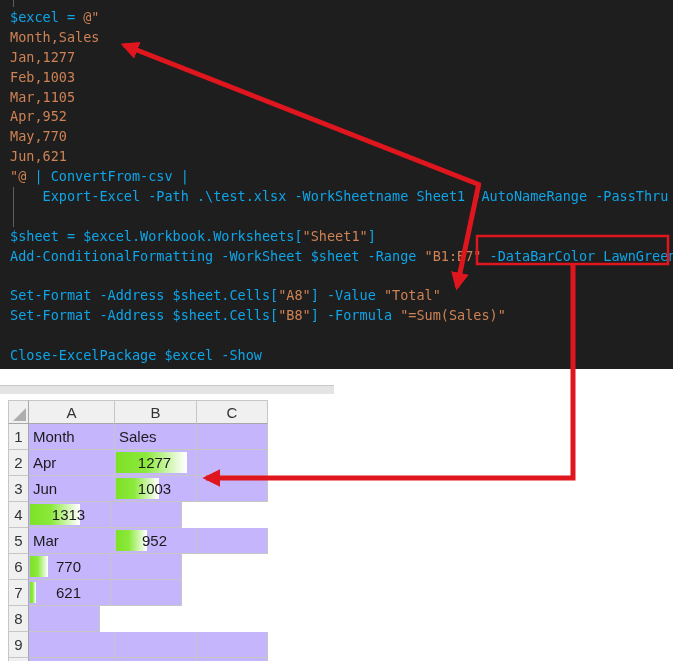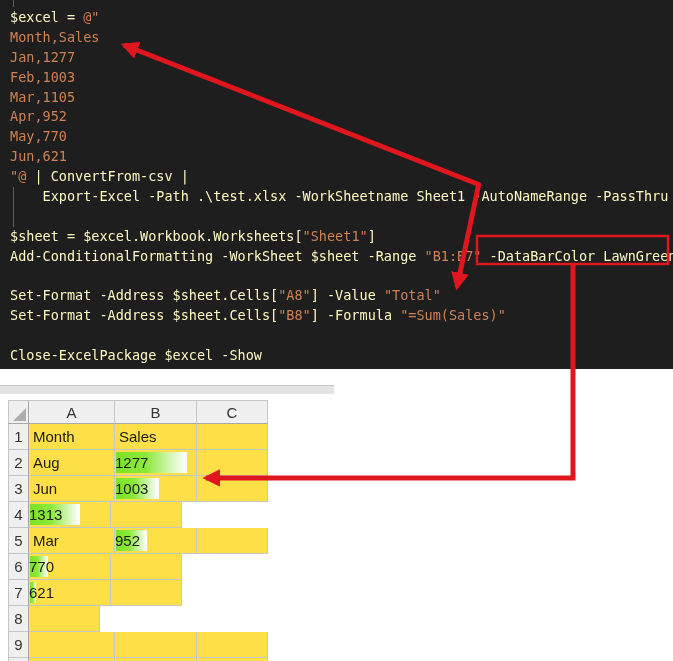--- a/index.html
+++ b/index.html
@@ -12,57 +12,57 @@
   .code-panel{
     position:absolute;left:0;top:0;width:673px;height:369px;
     background:#1e1e1e;overflow:hidden;
   }
   .code-lines{
     position:absolute;left:10px;top:8px;right:0;
     font-family:"DejaVu Sans Mono","Liberation Mono",monospace;
     font-size:13.5px;line-height:19.9px;white-space:pre;
   }
   .code-line{height:19.9px;}
-  .seg-plain{color:#fef9c3;}
+  .seg-plain{color:#0ea5e9;}
   .seg-string{color:#cf8254;}
   .indent-guide{position:absolute;width:1px;background:#5d5d5d;}
   .guide-top{left:13px;top:0;height:7px;}
   .guide-mid{left:13px;top:187px;height:40px;}
 
   
   .formula-strip{
     position:absolute;left:0;top:385px;width:334px;height:8px;
     background:#e4e4e4;border-top:1px solid #c9c9c9;
   }
 
   
   .sheet{
     position:absolute;left:8px;top:400px;
     font-family:"Liberation Sans",sans-serif;color:#1b1b1b;
   }
   .srow{display:flex;}
   .hrow{height:24px;}
   .drow{height:26px;}
-  .cell{box-sizing:border-box;border-right:1px solid #c6c6c6;border-bottom:1px solid #c6c6c6;position:relative;background:#fde047;}
+  .cell{box-sizing:border-box;border-right:1px solid #c6c6c6;border-bottom:1px solid #c6c6c6;position:relative;background:#c4b5fd;}
   .gut{width:21px;background:#f0f0f0;border-left:1px solid #c6c6c6;border-right:1px solid #a8a8a8;
        text-align:center;font-size:14px;color:#333;}
   .colA{width:86px;}
   .colB{width:82px;}
   .colC{width:71px;}
   .hcell{background:#f0f0f0;border-top:1px solid #c6c6c6;border-bottom:1px solid #a8a8a8;
          text-align:center;font-size:15px;color:#333;line-height:23px;}
   .corner{background:#f0f0f0;}
   .corner-tri{
     position:absolute;right:2px;bottom:2px;width:0;height:0;
     border-left:13px solid transparent;border-bottom:13px solid #aeaeae;
   }
   .drow .cell{font-size:15px;line-height:25px;}
   .gut.drow-num{line-height:25px;}
   .txt{padding-left:4px;text-align:left;}
-  .num{padding-right:2px;text-align:left;}
+  .num{padding-right:2px;text-align:center;}
   .cellval{position:relative;z-index:1;}
   .databar{
     position:absolute;left:1px;top:2px;height:21px;z-index:0;
     background:linear-gradient(90deg,#7de226 0%,#8ce93c 42%,#ffffff 98%);
   }
 
   
   .anno{position:absolute;left:0;top:0;width:673px;height:661px;pointer-events:none;z-index:20;}
 </style>
 </head>
@@ -86,21 +86,21 @@
       <div class="cell hcell colC">C</div>
     </div>
     <div class="srow drow">
       <div class="cell gut drow-num">1</div>
       <div class="cell colA txt"><span class="cellval">Month</span></div>
       <div class="cell colB txt"><span class="cellval">Sales</span></div>
       <div class="cell colC"></div>
     </div>
     <div class="srow drow">
       <div class="cell gut drow-num">2</div>
-      <div class="cell colA txt"><span class="cellval">Aug</span></div>
+      <div class="cell colA txt"><span class="cellval">Apr</span></div>
       <div class="cell colB num"><div class="databar" style="width:71.2px"></div><span class="cellval">1277</span></div>
       <div class="cell colC"></div>
     </div>
     <div class="srow drow">
       <div class="cell gut drow-num">3</div>
       <div class="cell colA txt"><span class="cellval">Jun</span></div>
       <div class="cell colB num"><div class="databar" style="width:43.2px"></div><span class="cellval">1003</span></div>
       <div class="cell colC"></div>
     </div>
     <div class="srow drow">

